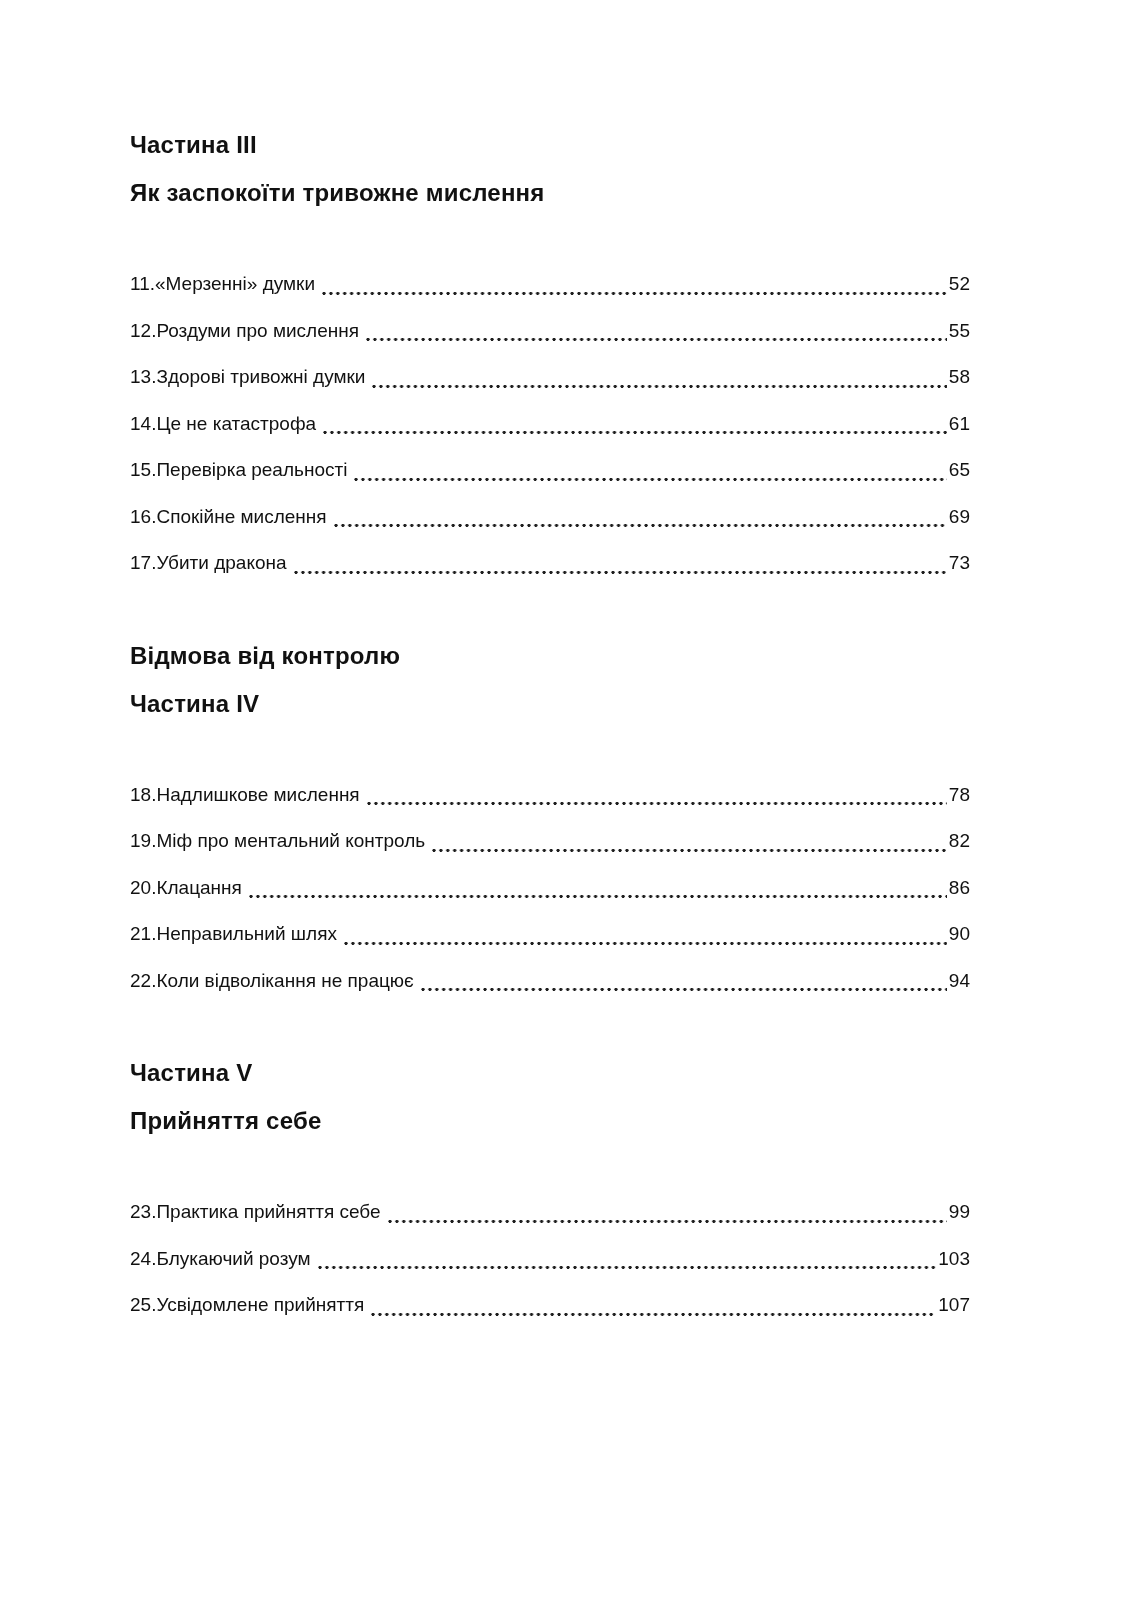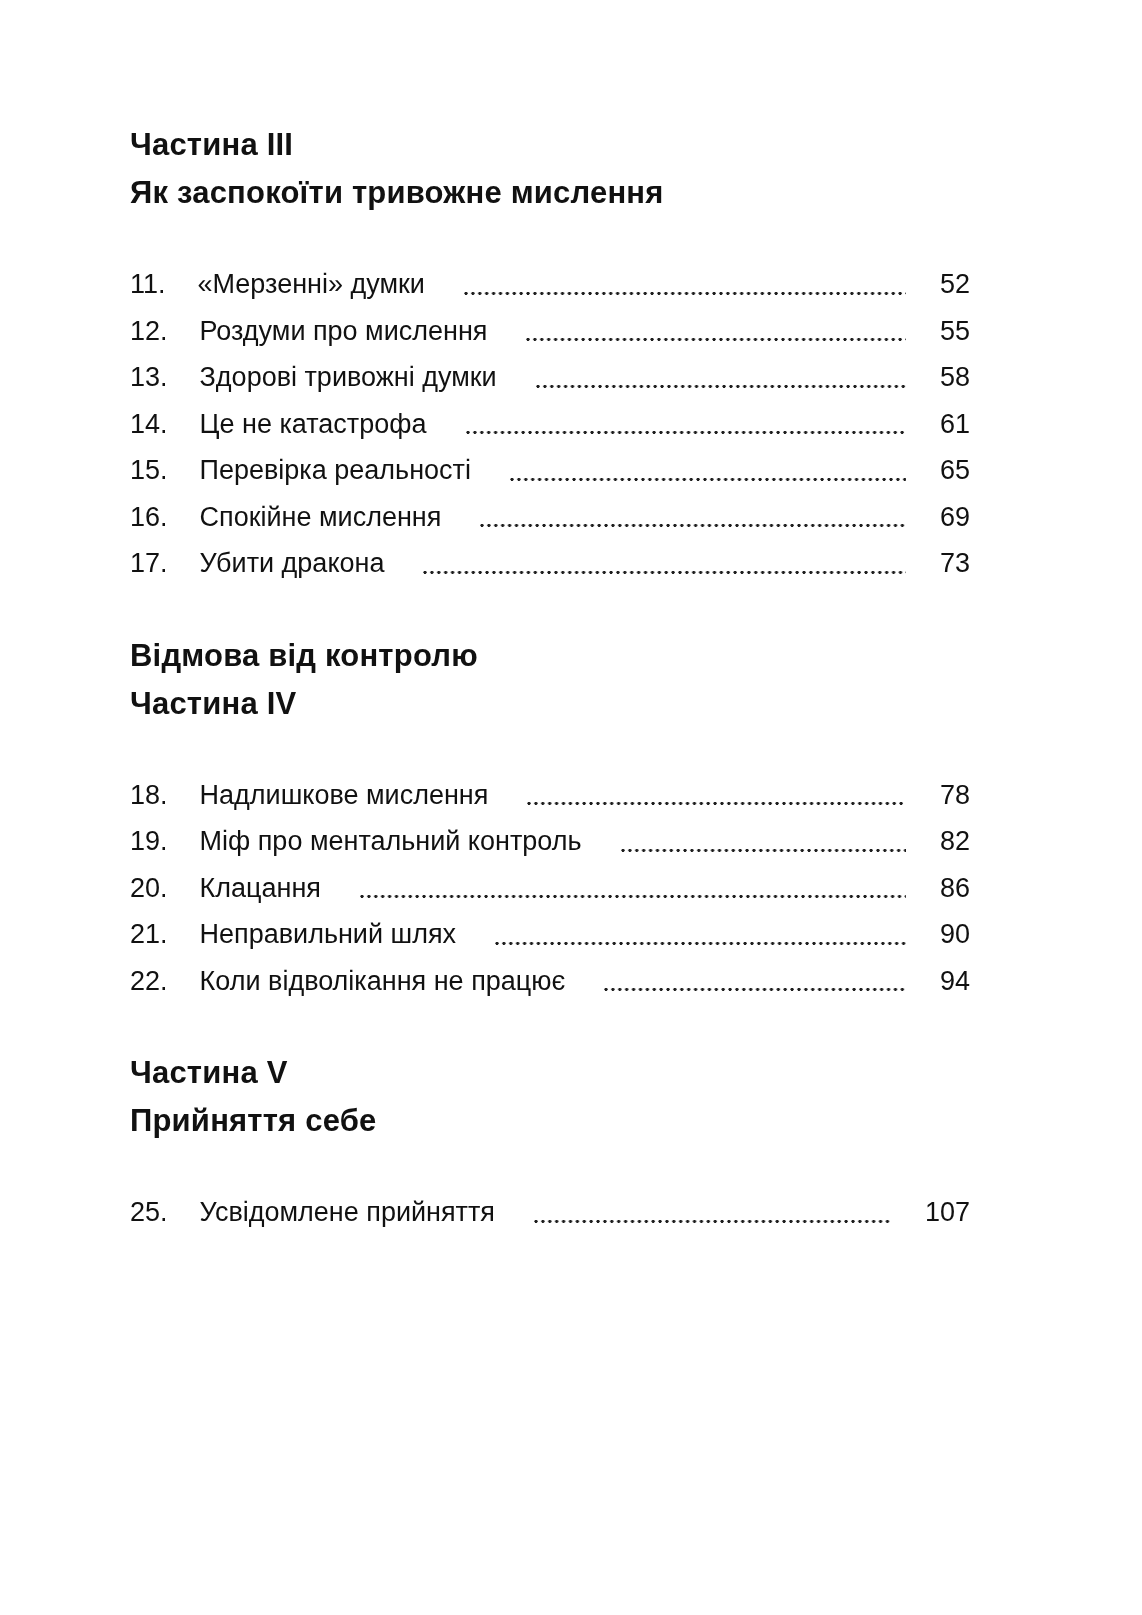--- a/index.html
+++ b/index.html
@@ -16,36 +16,35 @@
     overflow: hidden;
   }
   .page {
     position: absolute;
     left: 130px;
     top: 121px;
     width: 840px;
   }
   .part-header {
     margin: 0;
-    font-size: 31px;
+    font-size: 24px;
     font-weight: bold;
     line-height: 48px;
     letter-spacing: 0.2px;
   }
   .toc-list {
     list-style: none;
     margin: 44px 0 45px 0;
     padding: 0;
   }
   .toc-row {
     display: flex;
-    font-size: 27px;
+    font-size: 19px;
     line-height: 46.5px;
     white-space: nowrap;
-    gap: 32px;
   }
   .toc-num {
     flex: 0 0 auto;
   }
   .toc-title {
     flex: 0 0 auto;
   }
   .dot-leader {
     flex: 1 1 auto;
     align-self: flex-end;
@@ -160,21 +159,33 @@
     <span class="dot-leader"></span>
     <span class="toc-page">94</span>
   </li>
 </ol>
   </section>
 
   <section class="toc-section">
     <h2 class="part-header">Частина V</h2>
     <h2 class="part-header">Прийняття себе</h2>
     <ol class="toc-list">
+  <li class="toc-row">
+    <span class="toc-num">23.</span>
+    <span class="toc-title">Практика прийняття себе</span>
+    <span class="dot-leader"></span>
+    <span class="toc-page">99</span>
+  </li>
 
+  <li class="toc-row">
+    <span class="toc-num">24.</span>
+    <span class="toc-title">Блукаючий розум</span>
+    <span class="dot-leader"></span>
+    <span class="toc-page">103</span>
+  </li>
 
   <li class="toc-row">
     <span class="toc-num">25.</span>
     <span class="toc-title">Усвідомлене прийняття</span>
     <span class="dot-leader"></span>
     <span class="toc-page">107</span>
   </li>
 </ol>
   </section>
 </div>

